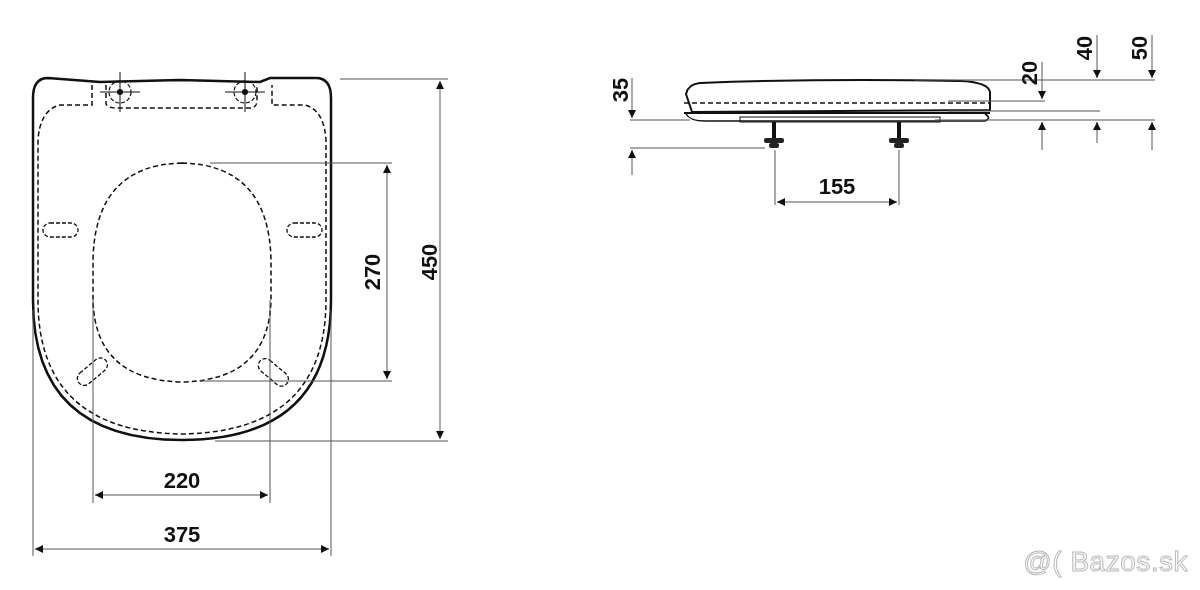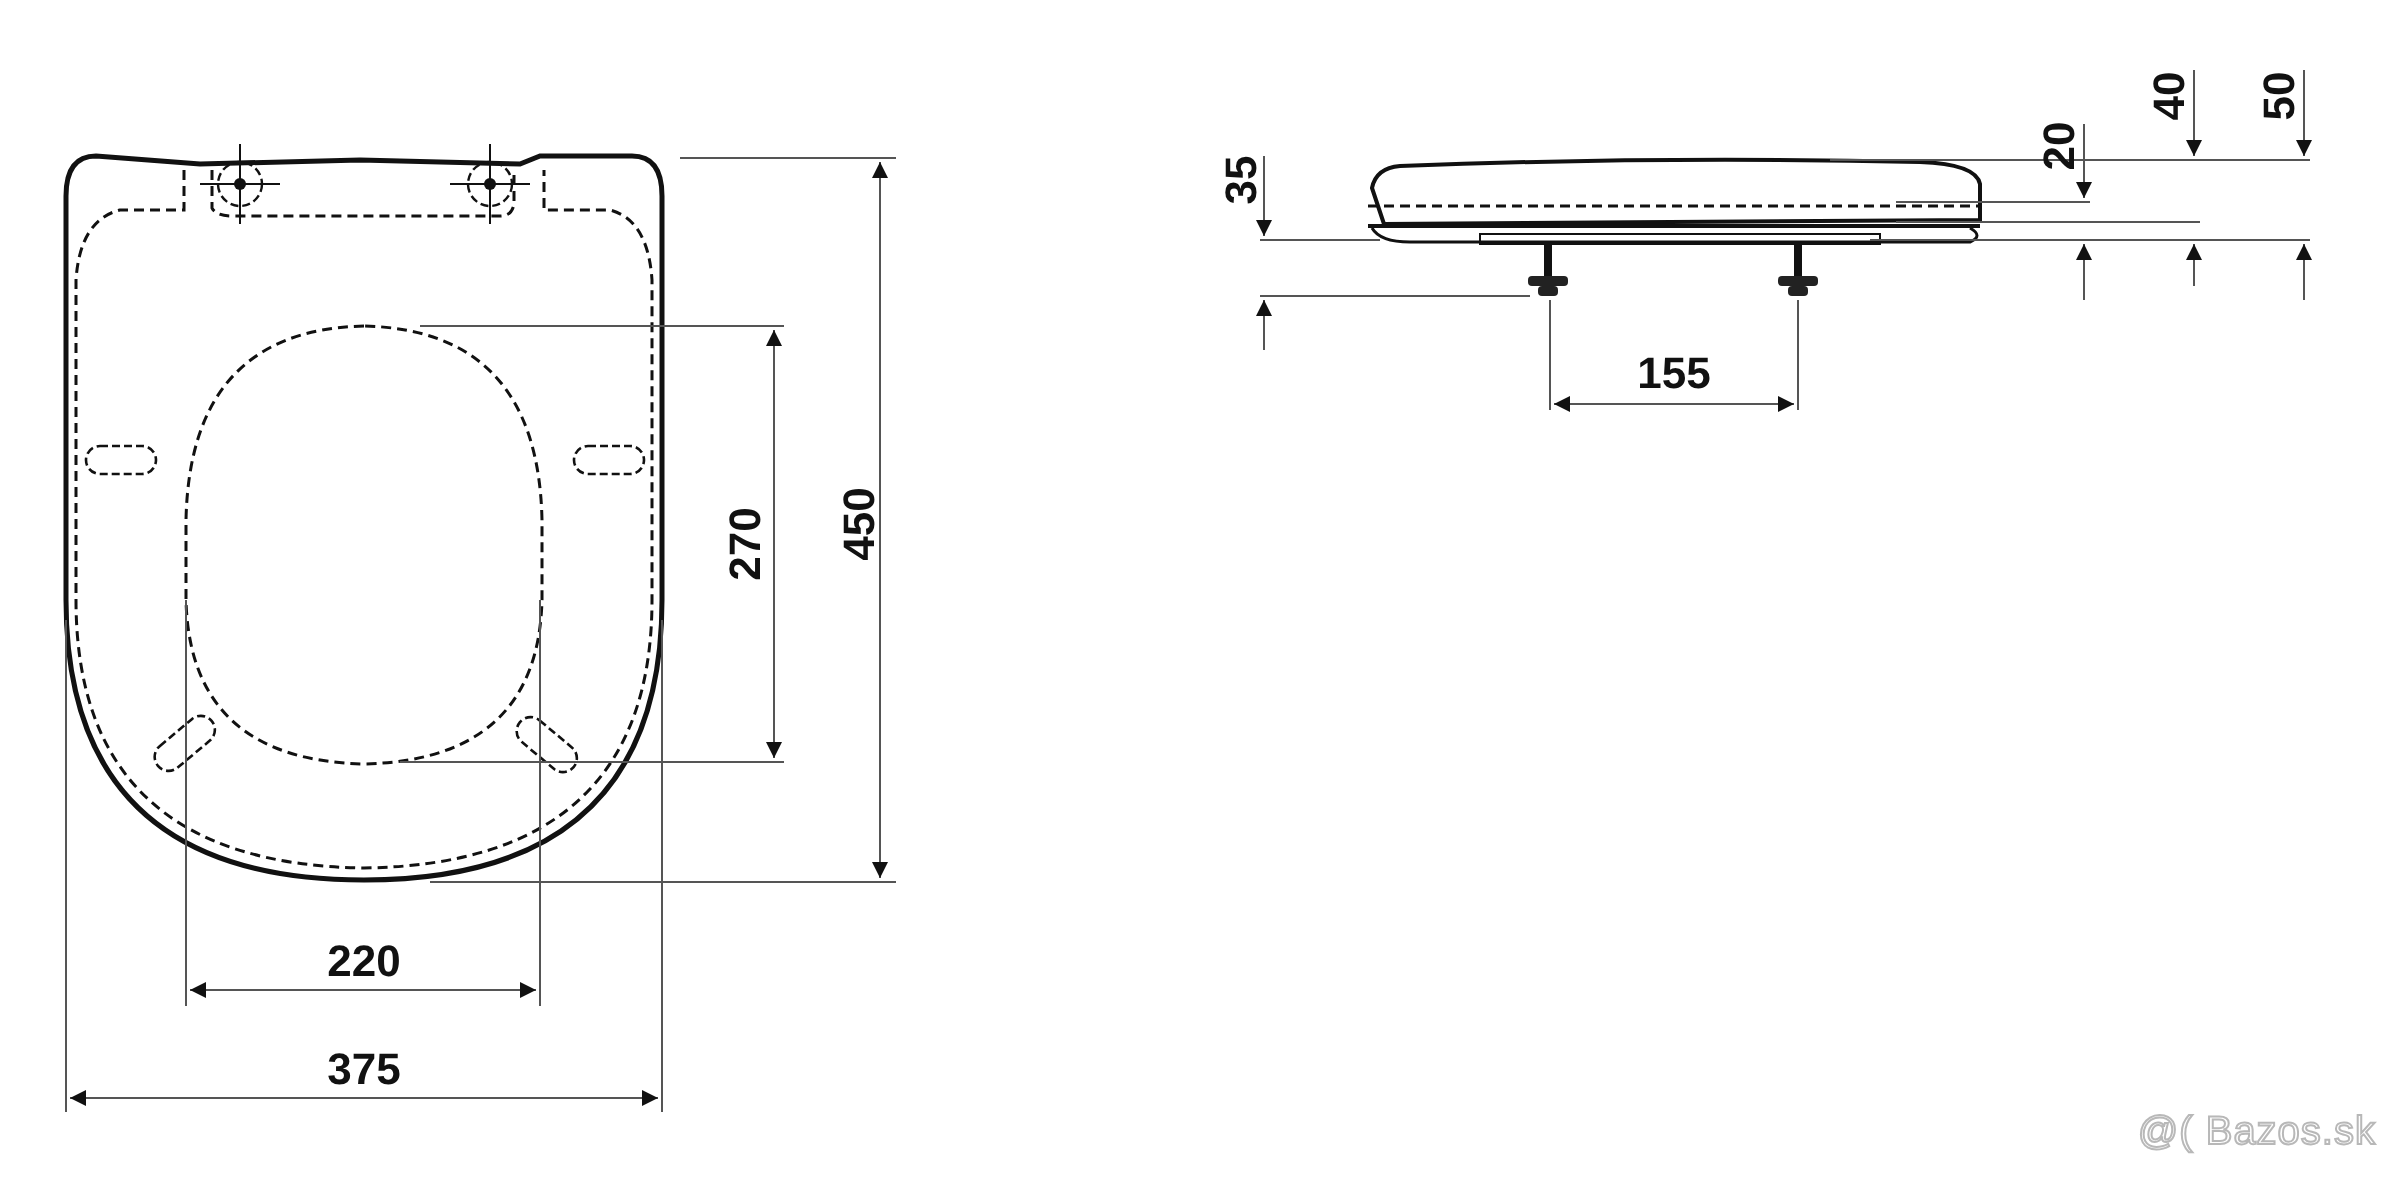--- a/index.html
+++ b/index.html
@@ -1,19 +1,19 @@
 <!DOCTYPE html>
 <html><head>
 <meta charset="utf-8">
 <style>
   html, body { margin:0; padding:0; background:#ffffff; }
   body { width:1200px; height:590px; position:relative; overflow:hidden; font-family:"Liberation Sans", sans-serif; }
   #drawing { position:absolute; left:0; top:0; }
   .dim { font-family:"Liberation Sans", sans-serif; font-weight:bold; font-size:22px; fill:#111; }
-  .watermark { position:absolute; right:12px; bottom:12px; font-family:"Liberation Sans", sans-serif; font-size:20px; color:#ffffff; -webkit-text-stroke:1px #b8b8b8; letter-spacing:0.5px; }
+  .watermark { position:absolute; right:12px; bottom:12px; font-family:"Liberation Sans", sans-serif; font-size:28px; color:#ffffff; -webkit-text-stroke:1px #b8b8b8; letter-spacing:0.5px; }
 </style>
 </head>
 <body>
 
 <svg id="drawing" width="1200" height="590" viewBox="0 0 1200 590" xmlns="http://www.w3.org/2000/svg">
   <defs>
     <marker id="arr" viewBox="0 0 10 10" refX="10" refY="5" markerWidth="14" markerHeight="8" orient="auto-start-reverse" markerUnits="userSpaceOnUse">
       <path d="M0,0 L10,5 L0,10 z" fill="#111"></path>
     </marker>
   </defs>

